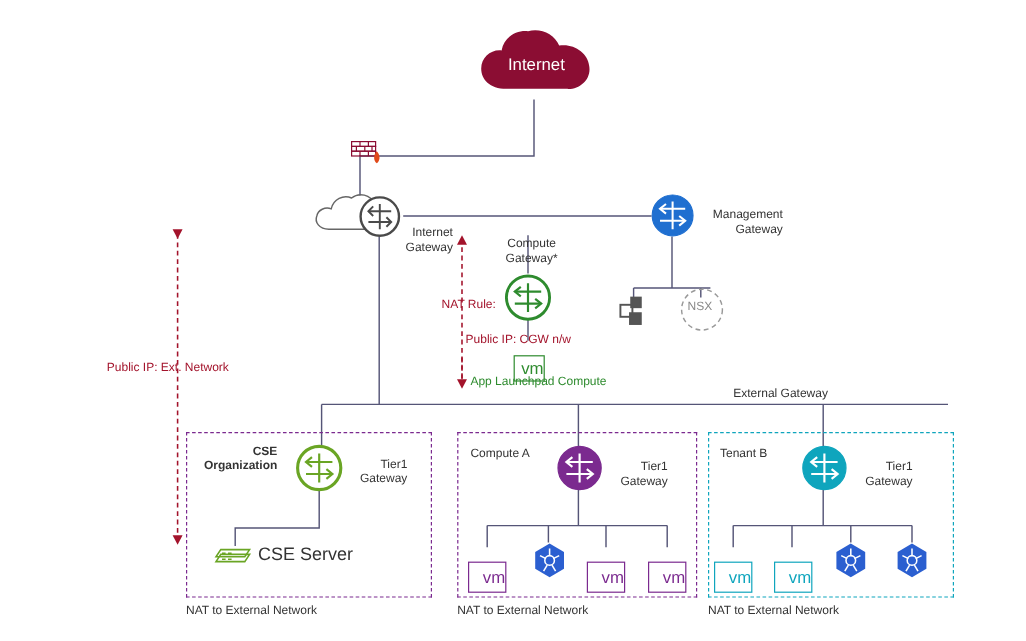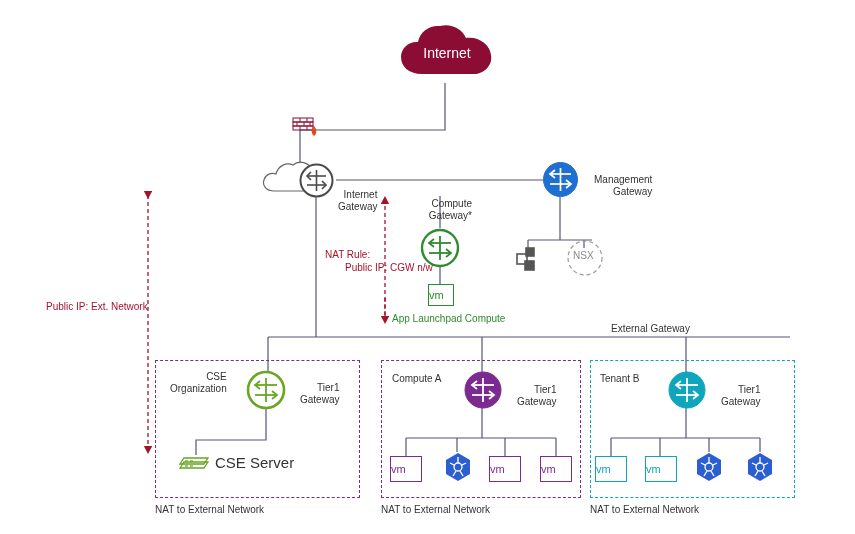--- a/index.html
+++ b/index.html
@@ -18,21 +18,21 @@
     overflow: hidden;
   }
   .abs { position: absolute; }
   .lbl {
     position: absolute;
     font-size: 10px;
     color: #333333;
     line-height: 12px;
     white-space: pre;
   }
-  .lbl.red { color: #a3132b; }
+  .lbl.red { color: #a3132b; margin-left: 43px; }
   .lbl.green { color: #2e8b2e; }
   svg { display: block; }
   .node-text {
     position: absolute;
     font-size: 10px;
     color: #333333;
     line-height: 12px;
     white-space: pre;
     text-align: right;
   }
@@ -42,23 +42,24 @@
     font-size: 14px;
     font-family: "Liberation Sans", sans-serif;
   }
   .vmbox {
     position: absolute;
     box-sizing: border-box;
     border: 1.6px solid #7b2a8f;
     background: #ffffff;
     display: flex;
     align-items: center;
-    justify-content: flex-start;
-    font-size: 11px;
+    justify-content: flex-end;
+    font-size: 14px;
     color: #7b2a8f;
+    margin-top: 12px;
   }
   .vmbox.teal { border-color: #0fa5bd; color: #0fa5bd; }
   .vmbox.green { border-color: #2e8b2e; color: #2e8b2e; }
   .dashbox {
     position: absolute;
     box-sizing: border-box;
     background: transparent;
   }
 </style>
 </head>
@@ -163,21 +164,21 @@
   <svg class="abs" style="left:420px; top:228px;" width="40" height="40">
     <circle cx="20" cy="20" r="18" fill="#ffffff" stroke="#2e8b2e" stroke-width="2.4"></circle>
     <g stroke="#2e8b2e" stroke-width="1.8" fill="none">
       <line x1="20" y1="8" x2="20" y2="32"></line>
       <line x1="9" y1="15" x2="31" y2="15"></line>
       <line x1="9" y1="25" x2="31" y2="25"></line>
       <path d="M14,11 L9,15 L14,19"></path>
       <path d="M26,21 L31,25 L26,29"></path>
     </g>
   </svg>
-  <div class="node-text" style="left:414px; top:198px; text-align:right; width:58px;"><span style="white-space:pre-line;">Compute
+  <div class="node-text" style="left:414px; top:198px; text-align:center; width:58px;"><span style="white-space:pre-line;">Compute
 Gateway*</span></div>
 
   <div class="vmbox green" style="left:428px; top:284px; width:26px; height:22px;">
       <span>vm</span>
     </div>
   <div class="lbl green" style="left:392px; top:313px;">App Launchpad Compute</div>
 
   <svg class="abs" style="left:542px; top:161px;" width="37" height="37">
     <circle cx="18.5" cy="18.5" r="17" fill="#1f6fd0" stroke="#1f6fd0" stroke-width="1"></circle>
     <g stroke="#ffffff" stroke-width="1.7" fill="none">
@@ -198,27 +199,27 @@
       <rect x="10" y="15" width="9" height="9" fill="#555555"></rect>
     </g>
   </svg>
 
   <svg class="abs" style="left:565px; top:238px;" width="40" height="40">
     <circle cx="20" cy="20" r="17" fill="none" stroke="#999999" stroke-width="1.2" stroke-dasharray="4,3"></circle>
   </svg>
   <div class="lbl" style="left:573px; top:250px; color:#888888;">NSX</div>
 
   <div class="lbl red" style="left:325px; top:249px;">NAT Rule:</div>
-  <div class="lbl red" style="left:325px; top:262px;padding-left:20px;">Public IP: CGW n/w</div>
+  <div class="lbl red" style="left:325px; top:278px;padding-left:20px;">Public IP: CGW n/w</div>
   <div class="lbl red" style="left:46px; top:301px;">Public IP: Ext. Network</div>
 
   <div class="lbl" style="left:611px; top:323px;">External Gateway</div>
 
   <div class="dashbox" style="left:155px; top:360px; width:205px; height:138px; border:1.3px dashed #7b2a8f;"></div>
-  <div class="node-text" style="left:170px; top:371px;"><span style="white-space:pre-line;">CSE
+  <div class="node-text" style="left:170px; top:371px;"><span style="white-space:pre-line;font-weight:bold;">CSE
 Organization</span></div>
   <svg class="abs" style="left:246px; top:370px;" width="40" height="40">
     <circle cx="20" cy="20" r="18" fill="#ffffff" stroke="#6aa524" stroke-width="2.6"></circle>
     <g stroke="#6aa524" stroke-width="1.8" fill="none">
       <line x1="20" y1="8" x2="20" y2="32"></line>
       <line x1="9" y1="15" x2="31" y2="15"></line>
       <line x1="9" y1="25" x2="31" y2="25"></line>
       <path d="M14,11 L9,15 L14,19"></path>
       <path d="M26,21 L31,25 L26,29"></path>
     </g>

